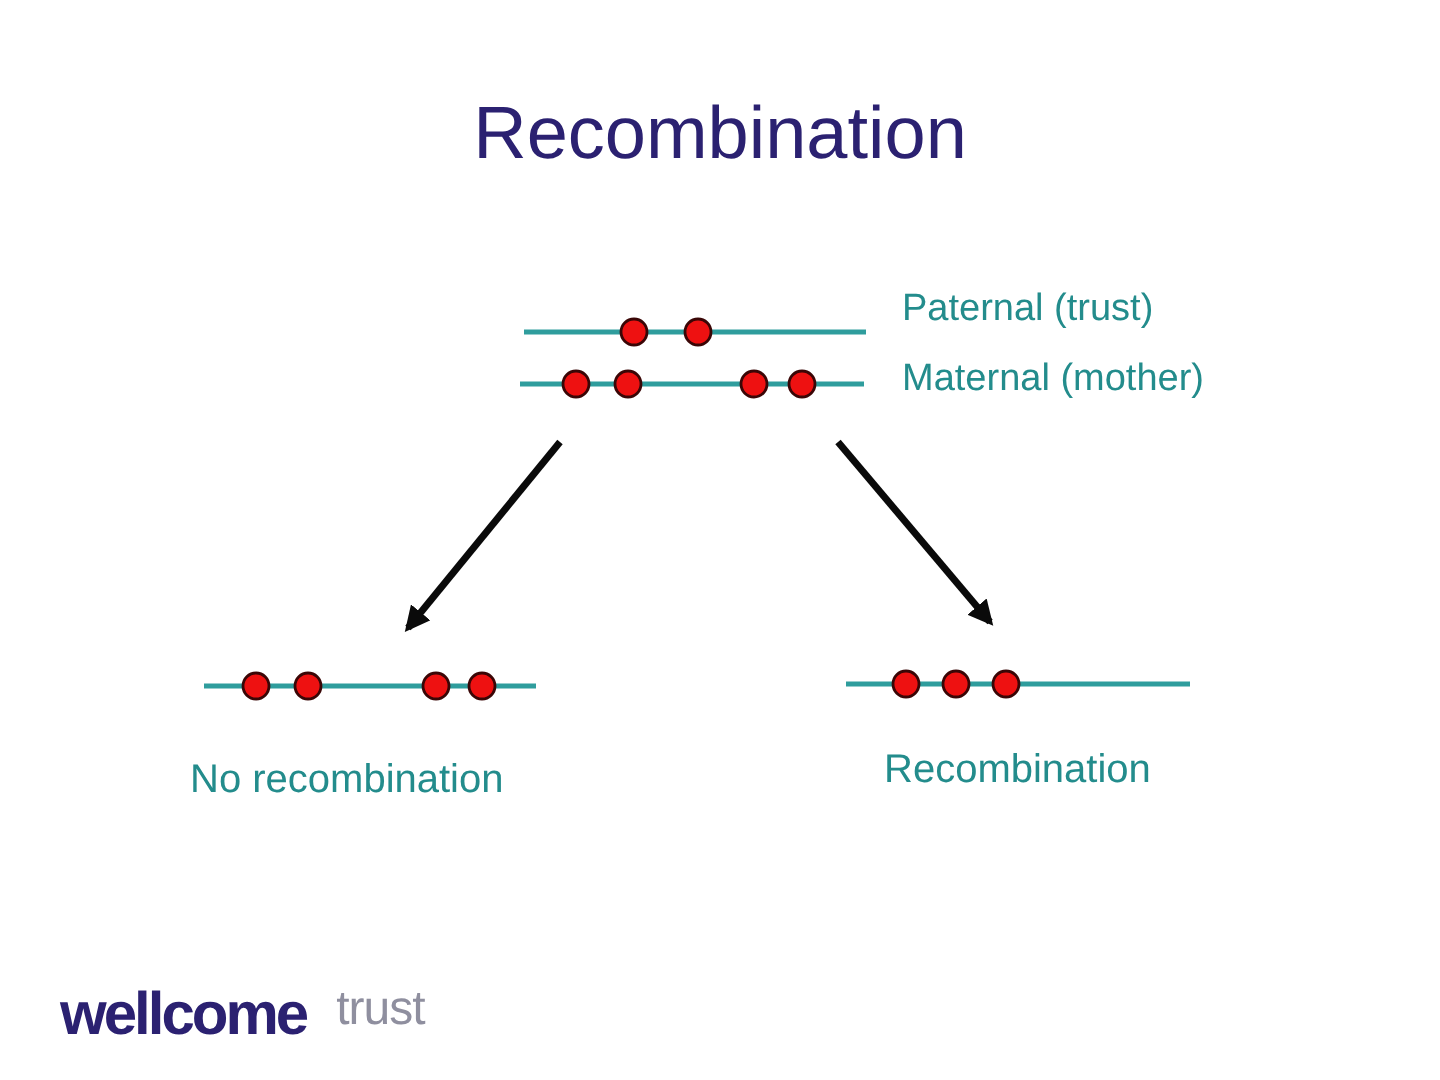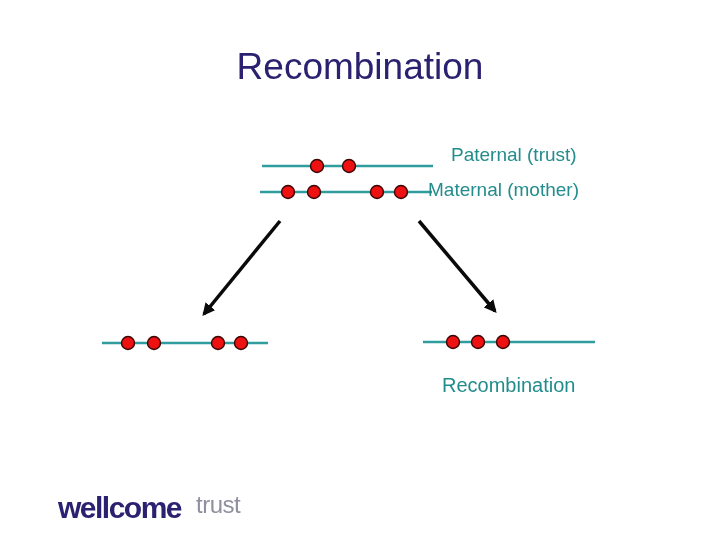--- a/index.html
+++ b/index.html
@@ -23,34 +23,33 @@
   .diagram-svg {
     position: absolute;
     left: 0; top: 0;
   }
   .teal-label {
     position: absolute;
     color: #238c8c;
     white-space: nowrap;
   }
   .paternal-label { left: 451px; top: 144px; font-size: 19px; }
-  .maternal-label { left: 428px; top: 179px; font-size: 19px; }
+  .maternal-label { left: 451px; top: 179px; font-size: 19px; }
   .no-recomb-label { left: 95px;  top: 379px; font-size: 20px; }
   .recomb-label    { left: 442px; top: 374px; font-size: 20px; }
   .logo {
     position: absolute;
     left: 30px; top: 491px;
     white-space: nowrap;
   }
   .logo-bold {
     font-size: 30px;
     font-weight: 800;
     color: #2b2171;
     letter-spacing: -1.5px;
-    margin-left: 28px;
   }
   .logo-light {
     font-size: 24px;
     font-weight: 400;
     color: #8f8f9f;
     position: relative;
     top: -5px;
     margin-left: 15px;
     letter-spacing: -0.5px;
   }
@@ -88,18 +87,19 @@
         <circle cx="503" cy="342" r="6.5" fill="#ee1111" stroke="#3a0606" stroke-width="1.4"></circle>
         <line x1="280" y1="221" x2="204" y2="314" stroke="#0a0a0a" stroke-width="3.5" marker-end="url(#arrowhead)"></line>
         <line x1="419" y1="221" x2="495" y2="311" stroke="#0a0a0a" stroke-width="3.5" marker-end="url(#arrowhead)"></line>
       </g>
   </svg>
 
   <div class="teal-label paternal-label">Paternal (trust)</div>
 
   <div class="teal-label maternal-label">Maternal (mother)</div>
 
+  <div class="teal-label no-recomb-label">No recombination</div>
 
   <div class="teal-label recomb-label">Recombination</div>
 
   <div class="logo"><span class="logo-bold">wellcome</span><span class="logo-light">trust</span></div>
 
 </div>
 
 </body></html>

